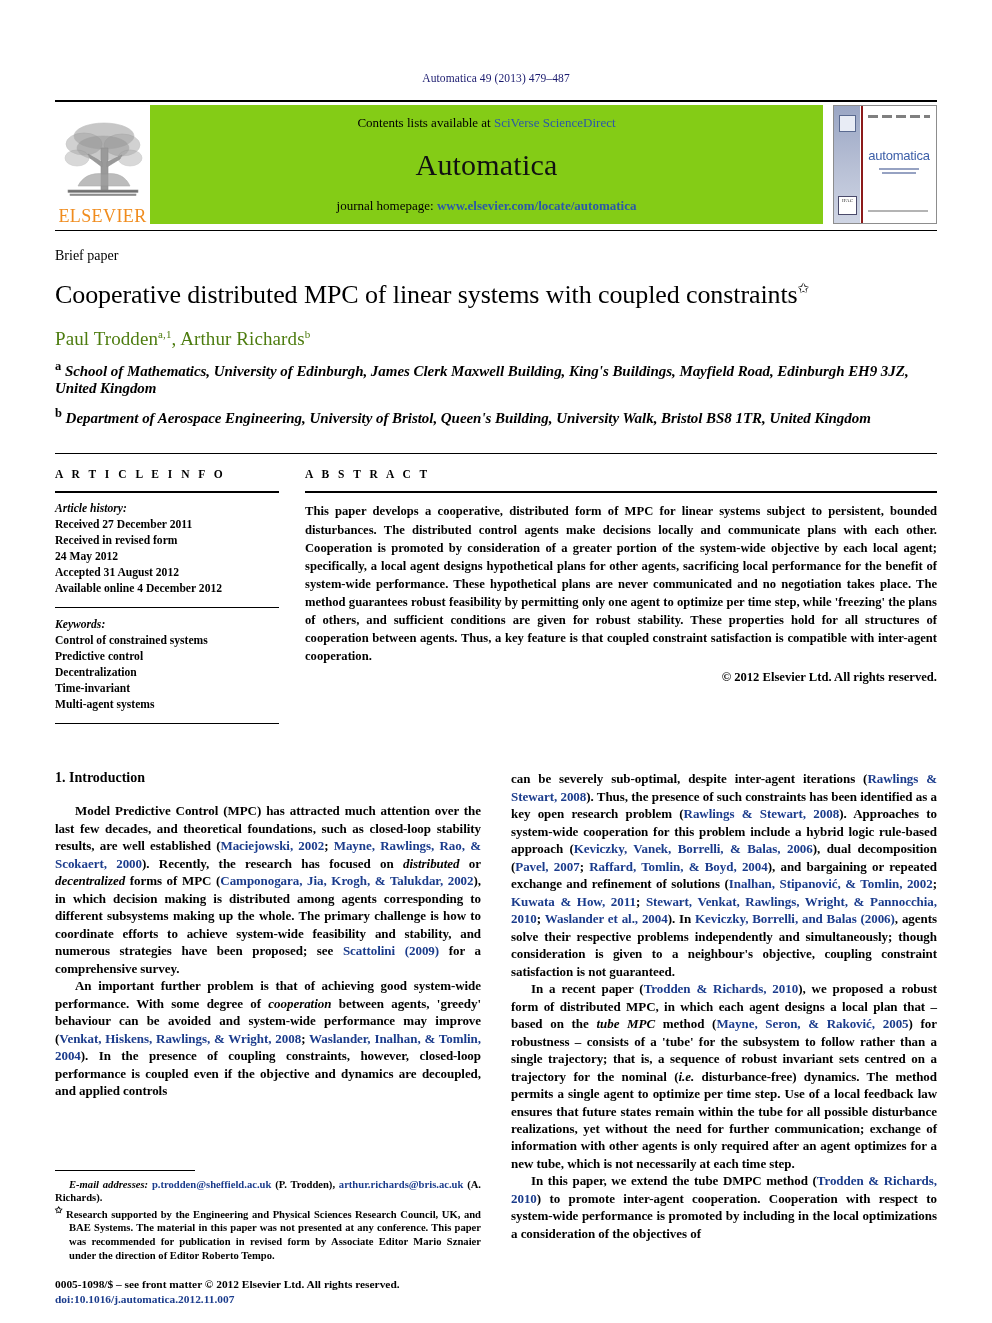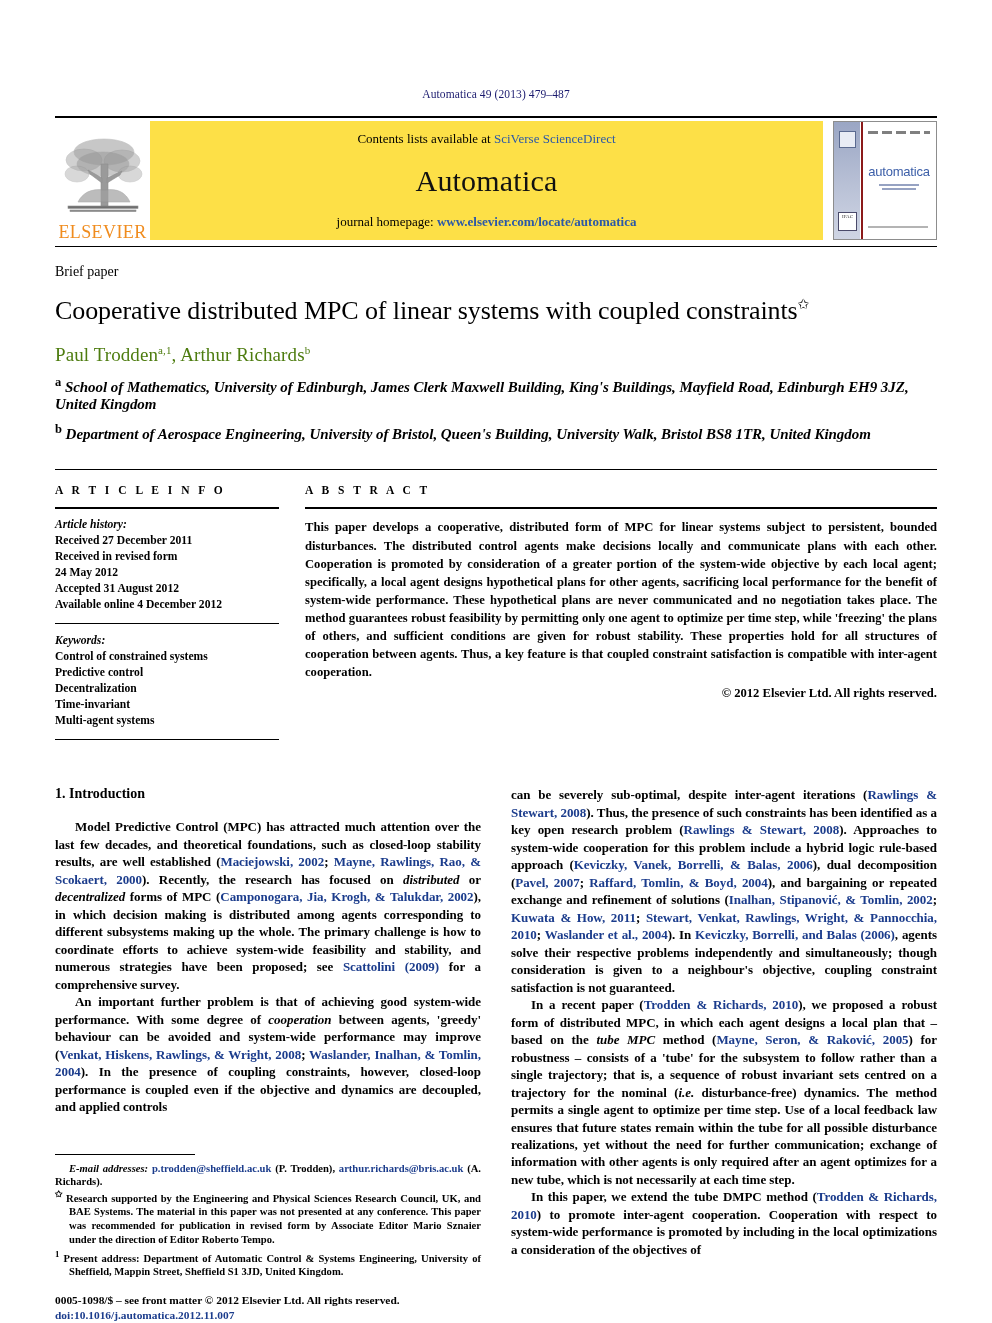--- a/index.html
+++ b/index.html
@@ -23,21 +23,20 @@
     padding: 0 55px;
   }
 
   
   .running-head {
     text-align: center;
     font-size: 11.5px;
     color: #1a1a6e;
     padding-top: 72px;
     letter-spacing: 0.1px;
-    margin-top: 16px;
   }
 
   
   .masthead {
     margin-top: 16px;
     border-top: 2.5px solid #000;
     height: 125px;
     display: flex;
     align-items: stretch;
   }
@@ -55,21 +54,21 @@
   .elsevier-word {
     font-family: "Liberation Serif", serif;
     font-size: 18px;
     letter-spacing: 0.4px;
     color: #f08c1e;
     line-height: 1;
     margin-top: 1px;
   }
   .journal-panel {
     flex: 1 1 auto;
-    background: #fde047;
+    background: #84cc16;
     margin: 3px 0 3px 0;
     display: flex;
     flex-direction: column;
     justify-content: space-between;
     align-items: center;
     padding: 10px 0 10px 0;
     text-align: center;
   }
   .contents-line {
     font-size: 13px;
@@ -423,23 +422,20 @@
         <p class="fn" style="text-indent:14px;">
           <span class="ital">E-mail addresses:</span>
           <span class="mail">p.trodden@sheffield.ac.uk</span><span> (P. Trodden),</span>
           <span class="mail">arthur.richards@bris.ac.uk</span><span> (A. Richards).</span>
         </p>
 
         <p class="fn">
           <span class="lead"><sup>✩</sup> <span>Research supported by the Engineering and Physical Sciences Research Council, UK, and BAE Systems. The material in this paper was not presented at any conference. This paper was recommended for publication in revised form by Associate Editor Mario Sznaier under the direction of Editor Roberto Tempo.</span></span>
         </p>
 
-        <p class="fn" style="margin-top:2px;">
-          <span class="lead"><sup>1</sup> <span>Present address: Department of Automatic Control &amp; Systems Engineering, University of Sheffield, Mappin Street, Sheffield S1 3JD, United Kingdom.</span></span>
-        </p>
 
         <div class="issn-line">
           <div>0005-1098/$ – see front matter © 2012 Elsevier Ltd. All rights reserved.</div>
           <div><span class="doi-link">doi:</span><span class="doi-link">10.1016/j.automatica.2012.11.007</span></div>
         </div>
       </div>
     </div>
 
     <div class="bcol">
       <p class="para" style="text-indent:0;"><span>can be severely sub-optimal, despite inter-agent iterations (</span><span class="cite">Rawlings &amp; Stewart, 2008</span><span>). Thus, the presence of such constraints has been identified as a key open research problem (</span><span class="cite">Rawlings &amp; Stewart, 2008</span><span>). Approaches to system-wide cooperation for this problem include a hybrid logic rule-based approach (</span><span class="cite">Keviczky, Vanek, Borrelli, &amp; Balas, 2006</span><span>), dual decomposition (</span><span class="cite">Pavel, 2007</span><span>; </span><span class="cite">Raffard, Tomlin, &amp; Boyd, 2004</span><span>), and bargaining or repeated exchange and refinement of solutions (</span><span class="cite">Inalhan, Stipanović, &amp; Tomlin, 2002</span><span>; </span><span class="cite">Kuwata &amp; How, 2011</span><span>; </span><span class="cite">Stewart, Venkat, Rawlings, Wright, &amp; Pannocchia, 2010</span><span>; </span><span class="cite">Waslander et al., 2004</span><span>). In </span><span class="cite">Keviczky, Borrelli, and Balas (2006)</span><span>, agents solve their respective problems independently and simultaneously; though consideration is given to a neighbour's objective, coupling constraint satisfaction is not guaranteed.</span></p>

